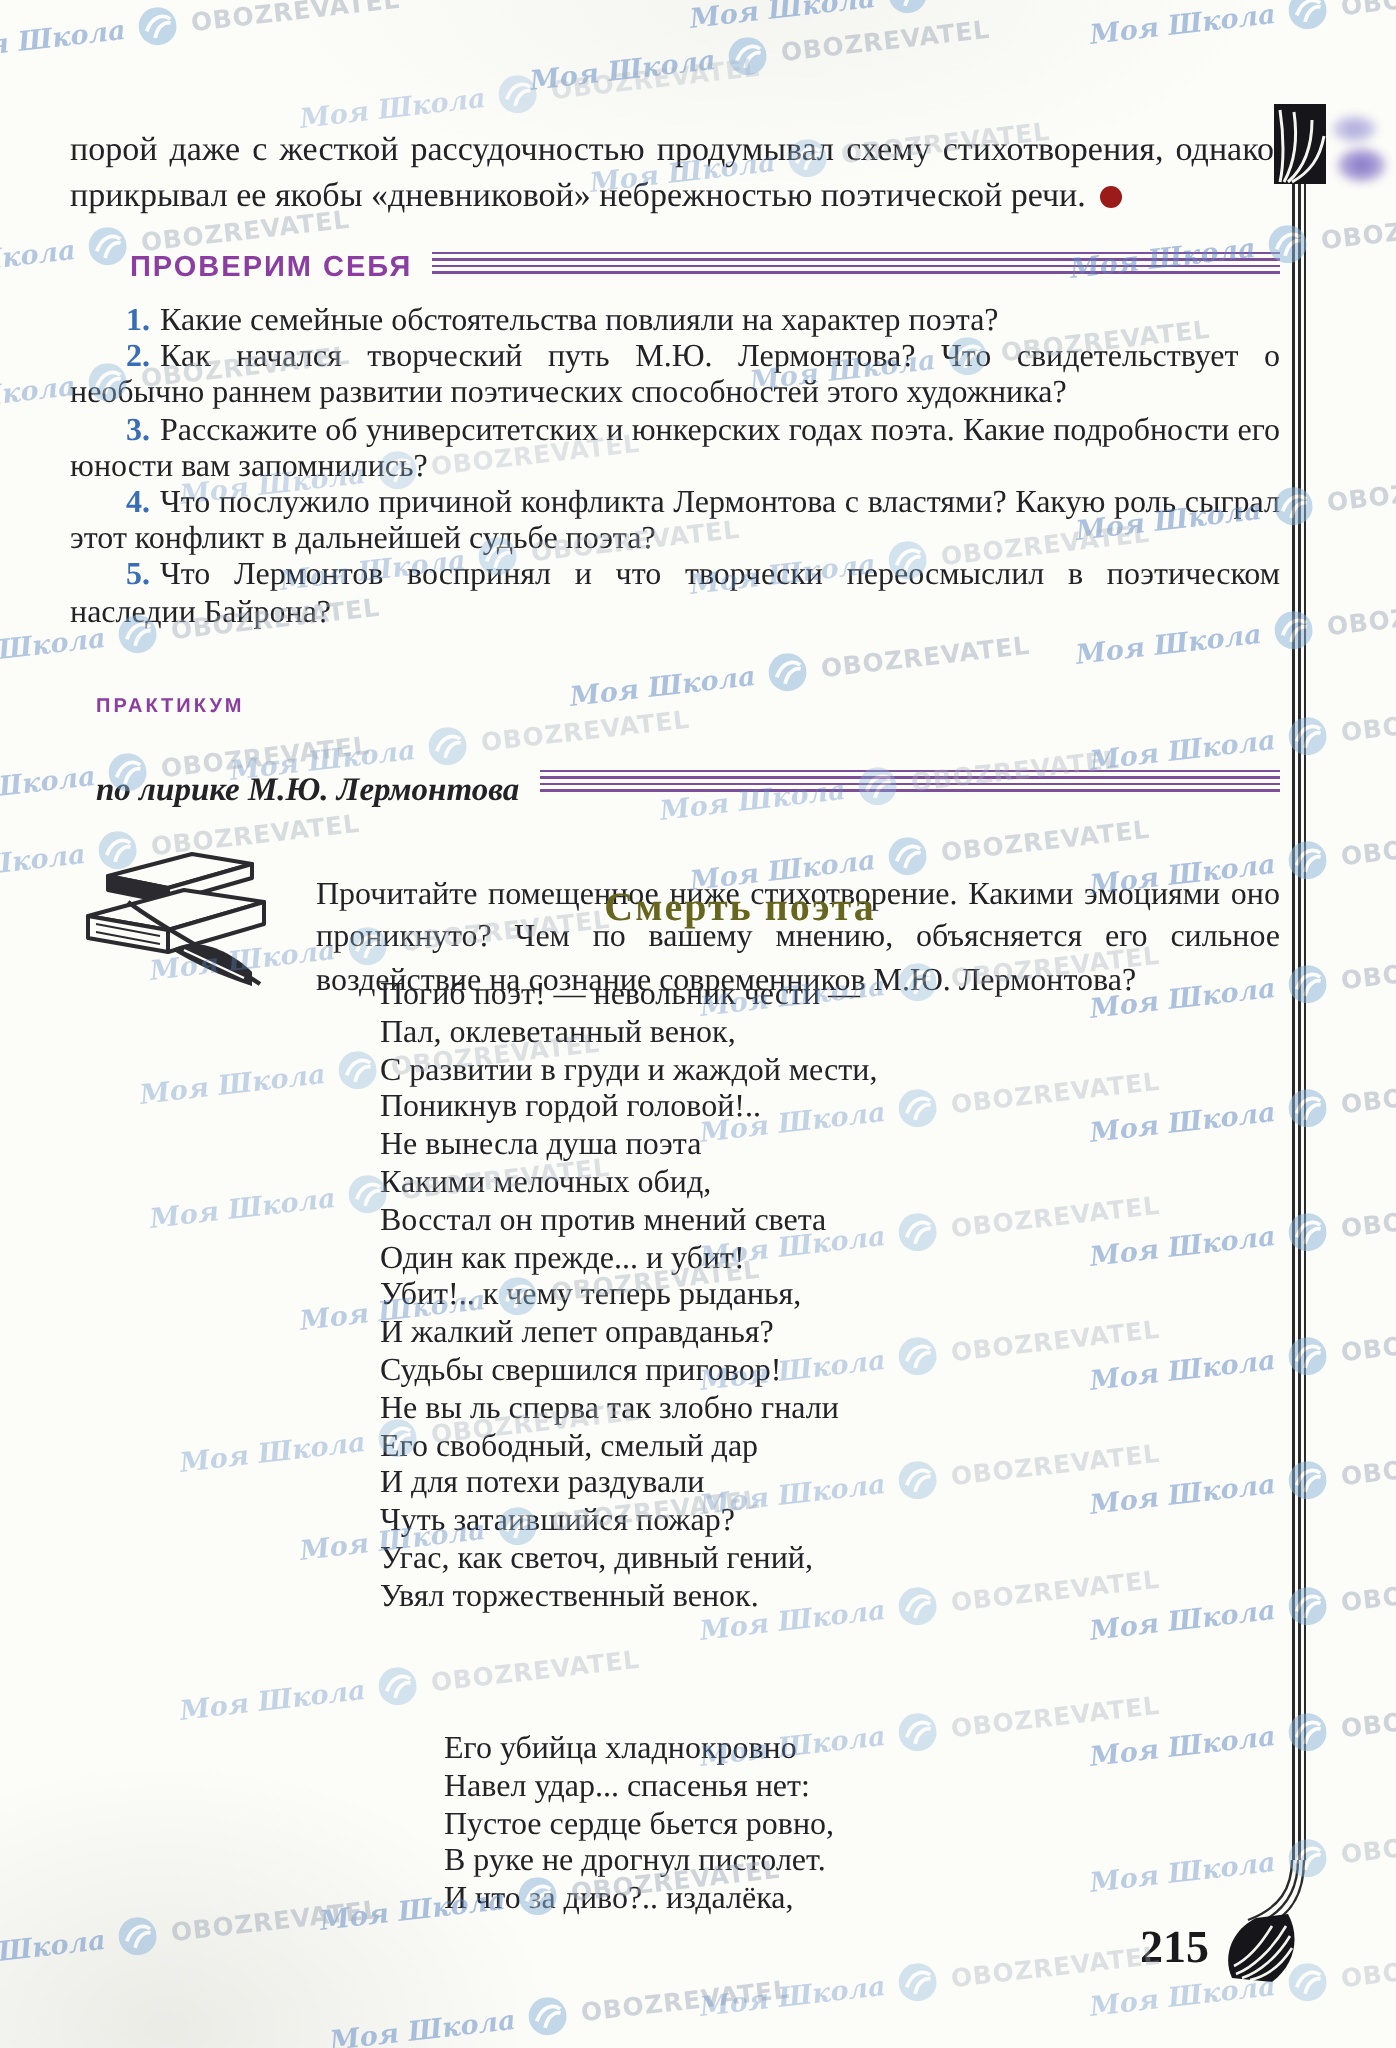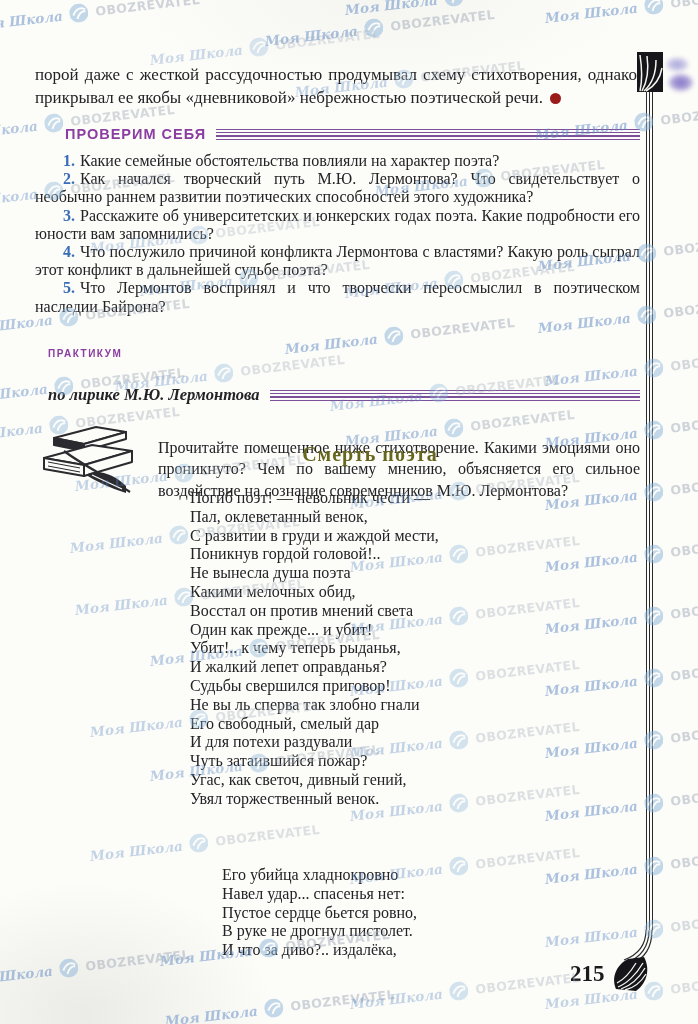--- a/index.html
+++ b/index.html
@@ -23,21 +23,21 @@
          font-size:13.5px;color:var(--watermark-blue,#5c88c6);}
   .wm-icon{color:var(--watermark-icon-blue,#8ab5dc);}
   .wm-icon svg{display:block;}
   .wm-ob{font-family:"DejaVu Sans", sans-serif;font-weight:bold;font-size:12.5px;
          letter-spacing:.4px;color:var(--watermark-gray,#a2adbb);}
   
   .abs{position:absolute;}
   #intro{left:35px;top:47px;width:602px;font-size:17px;line-height:22.5px;text-align:justify;}
   .red-dot{display:inline-block;width:11px;height:11px;border-radius:50%;
            background:var(--red-bullet,#9b1a1a);margin-left:7px;vertical-align:-1px;}
-  .hdr-row{display:flex;align-items:center;gap:10px;}
+  .hdr-row{display:flex;gap:10px;}
   #check-header{left:65px;top:126px;width:575px;}
   .hdr{font-family:"Liberation Sans", sans-serif;font-weight:bold;
        color:var(--heading-purple,#8b3da2);letter-spacing:1px;font-size:14.5px;white-space:nowrap;}
   .hrule{flex:1;height:11px;
     background:repeating-linear-gradient(to bottom, var(--rule-purple,#7d4f9b) 0 1.2px, transparent 1.2px 3.2px);}
   #questions{left:35px;top:152px;width:605px;}
   .q{margin:0;text-indent:28px;text-align:justify;font-size:16px;line-height:18.2px;}
   .qnum{color:var(--number-blue,#3a6db8);font-weight:bold;}
   .qtext{margin-left:5px;}
   #praktikum-title{left:48px;top:348px;font-family:"Liberation Sans",sans-serif;

